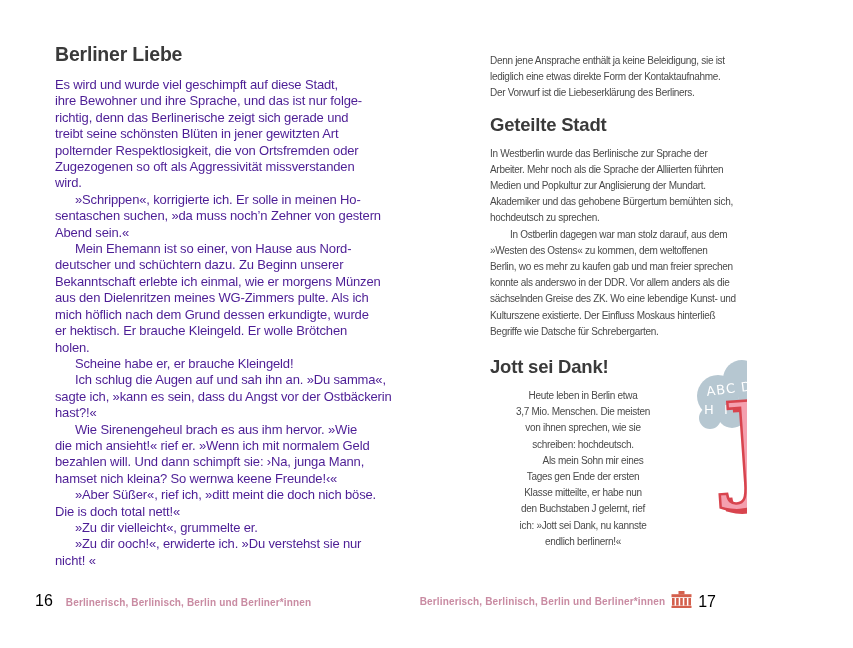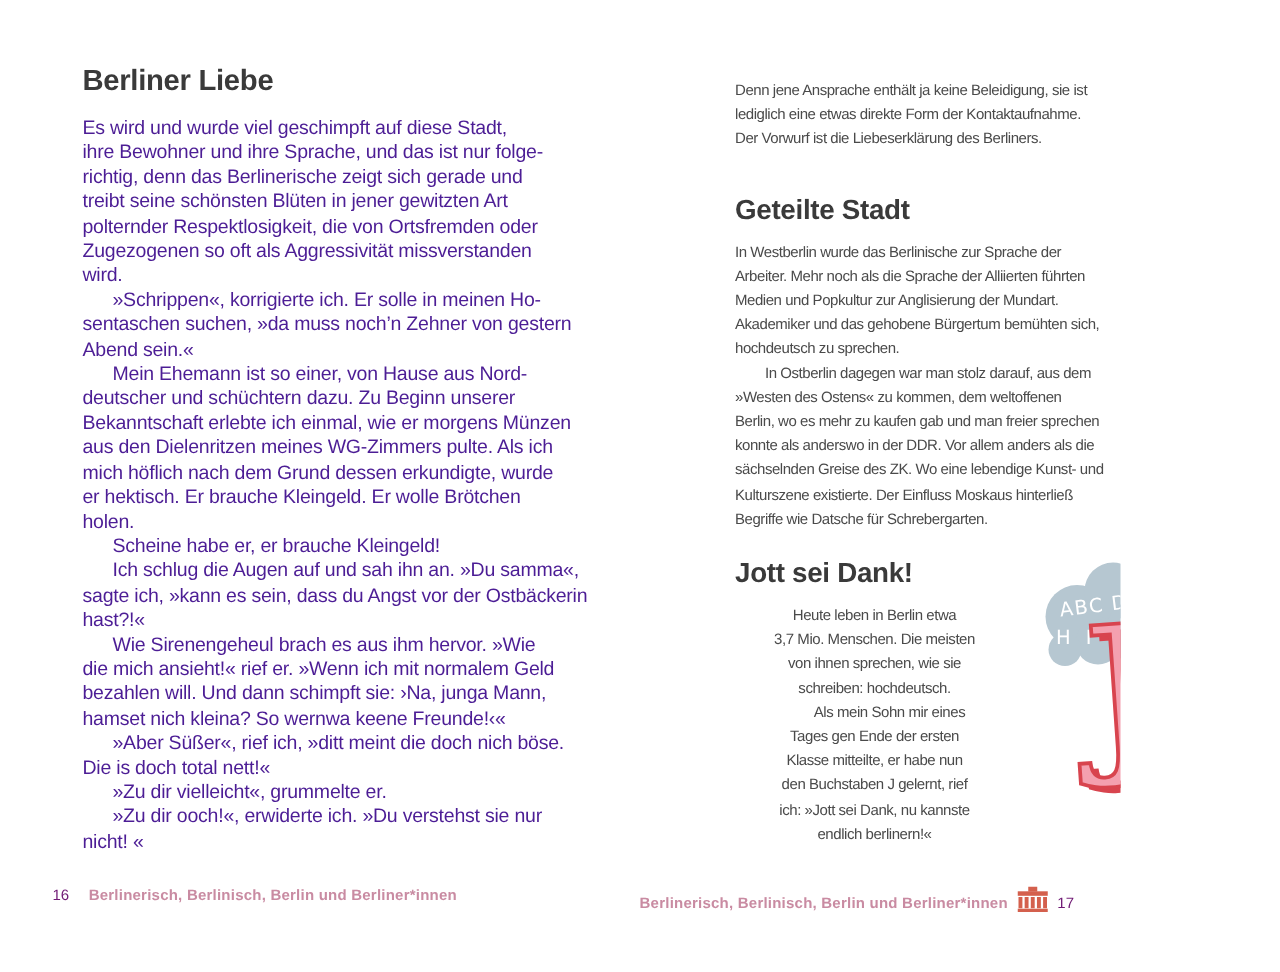--- a/index.html
+++ b/index.html
@@ -24,41 +24,41 @@
     margin:0; white-space:pre-line;
     font-size:13px; line-height:16.4px; letter-spacing:-0.15px;
     color:#4c1d95;
   }
   .col-right p {
     margin:0; white-space:pre-line;
     font-size:10px; line-height:16.2px; letter-spacing:-0.3px;
     color:#4a4a4a;
   }
   .indent { text-indent:20px; }
-  .section-geteilte h2 { margin-top:27px; }
+  .section-geteilte h2 { margin-top:12px; }
   .section-jott { position:relative; margin-top:16px; min-height:180px; }
   .section-jott p { width:186px;text-align:center; }
   .italic-term { }
 
   
   .illustration {
     position:absolute; top:0px; right:-8px;
     width:140px; height:174px;
   }
 
   
   .footer-left {
     position:absolute; left:35px; top:592px;
     display:flex; align-items:baseline; gap:13px;
   }
   .footer-right {
     position:absolute; right:31px; top:591px;
     display:flex; align-items:center; gap:6px;
   }
-  .pagenum { font-size:10px; color:#701a75; letter-spacing:0; }
+  .pagenum { font-size:16px; color:#000000; letter-spacing:0; }
   .running {
     font-size:10px; font-weight:bold; color:#c98ba2;
     letter-spacing:0.15px;
   }
   .gate-icon { display:inline-block; }
 </style>
 </head>
 <body>
 
 <div class="spread">

